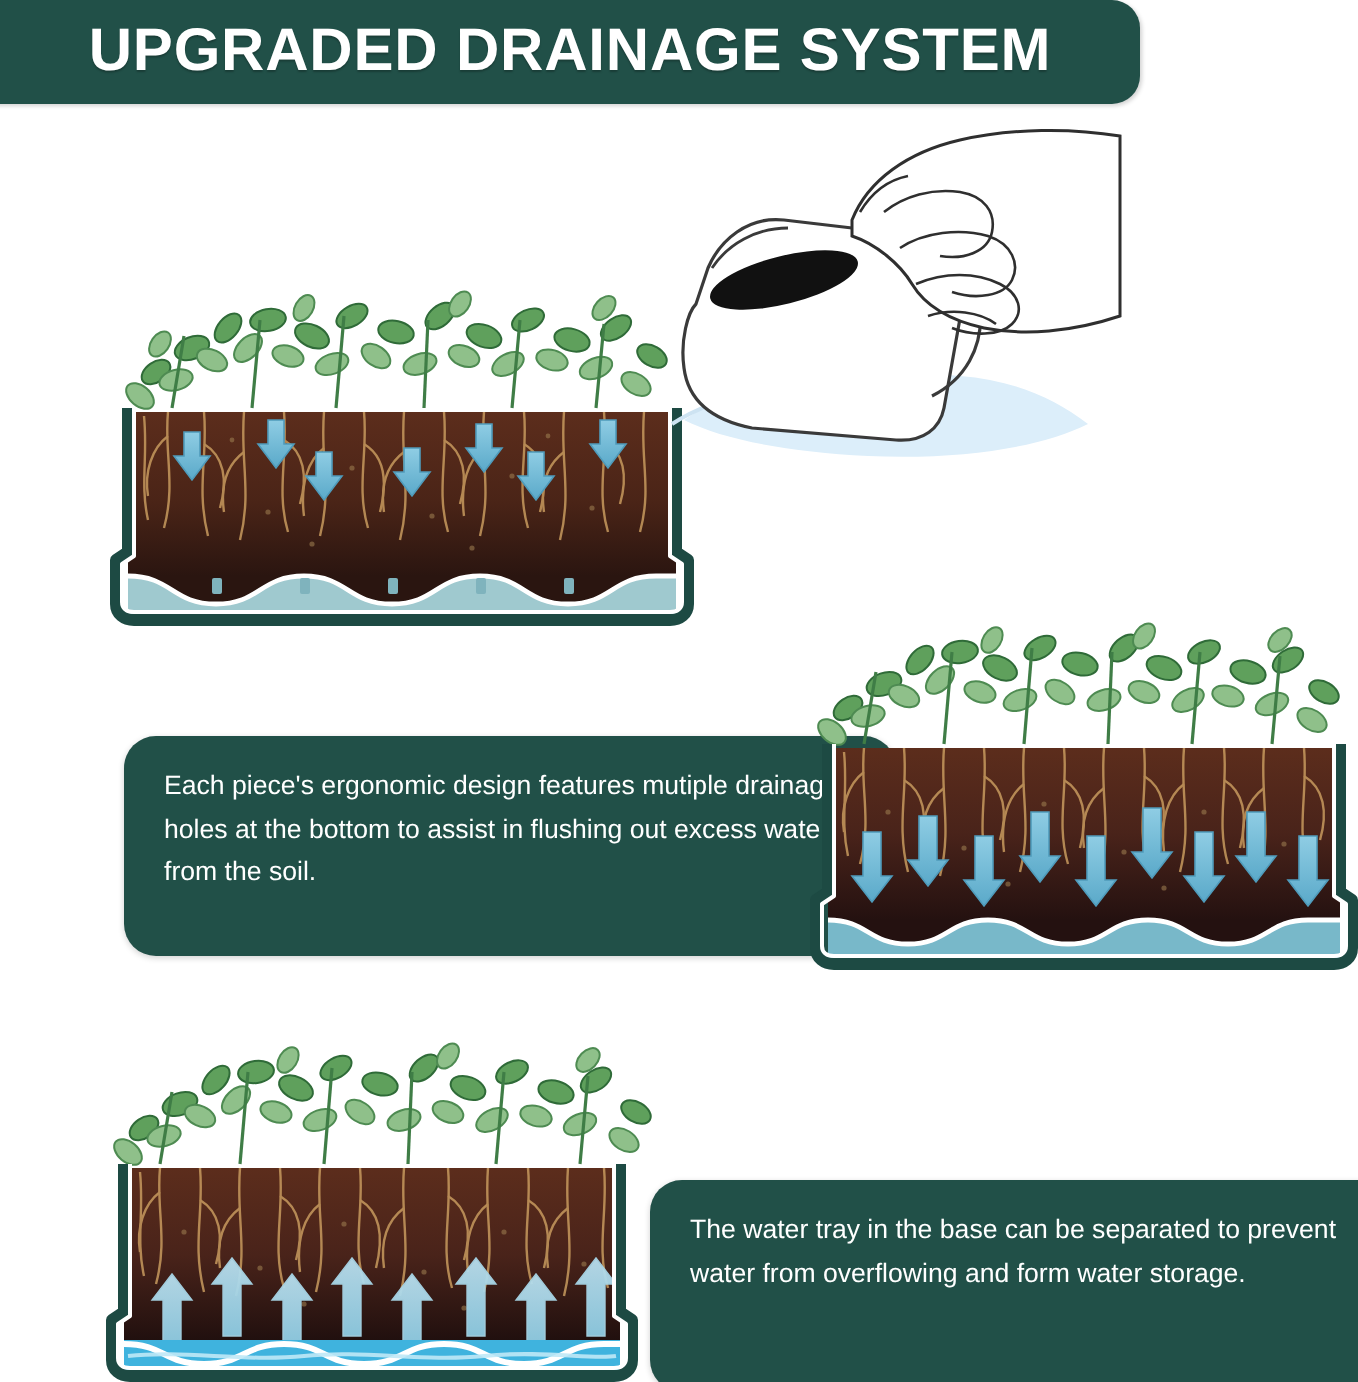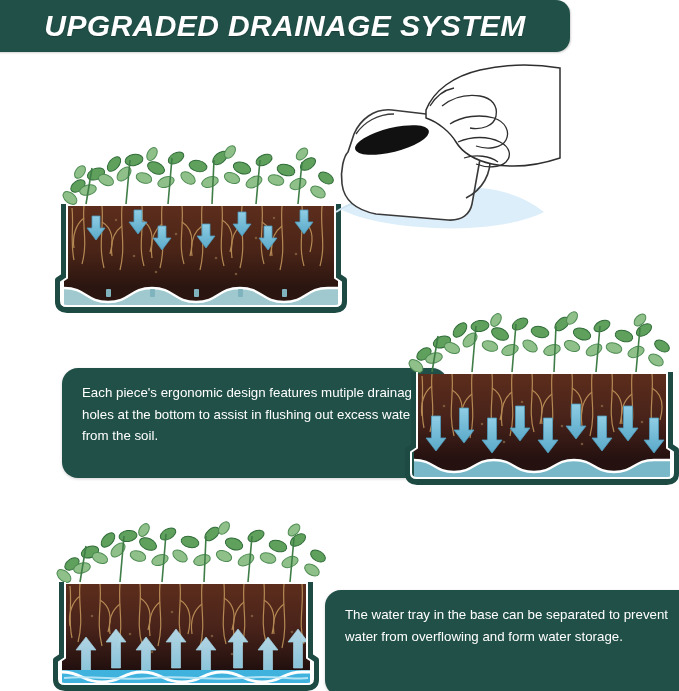--- a/index.html
+++ b/index.html
@@ -8,21 +8,21 @@
 
   .stage{position:absolute;left:0;top:0;width:679px;height:691px;background:#fff;}
 
   
   .banner{position:absolute;left:-14px;top:0;width:584px;height:52px;
           background:#215048;border-radius:0 14px 14px 0;
           display:flex;align-items:center;justify-content:center;
           box-shadow:1px 1px 2px rgba(0,0,0,.18);}
   .banner-title{color:#ffffff;font-size:30px;font-weight:700;letter-spacing:.4px;
                 white-space:nowrap;padding-left:14px;
-                text-shadow:0 1px 1px rgba(0,0,0,.25);font-style:italic;}
+                text-shadow:0 1px 1px rgba(0,0,0,.25);}
 
   
   .callout{position:absolute;background:#215048;border-radius:16px;
            box-shadow:0 1px 3px rgba(0,0,0,.18);}
   .callout p{margin:0;color:#ffffff;font-size:13.3px;line-height:1.62;}
   #callout-1{left:62px;top:368px;width:348px;height:96px;padding:14px 18px 0 20px;z-index:6;}
   #callout-2{left:325px;top:590px;width:348px;height:92px;padding:14px 18px 0 20px;z-index:6;}
 
   
   .planter{position:absolute;}

